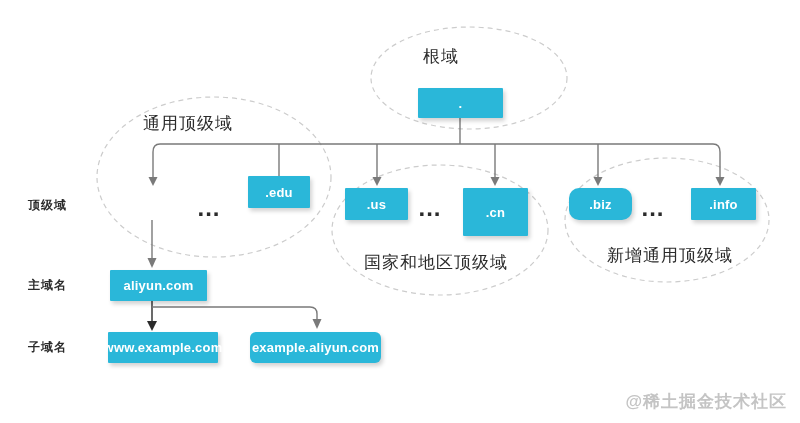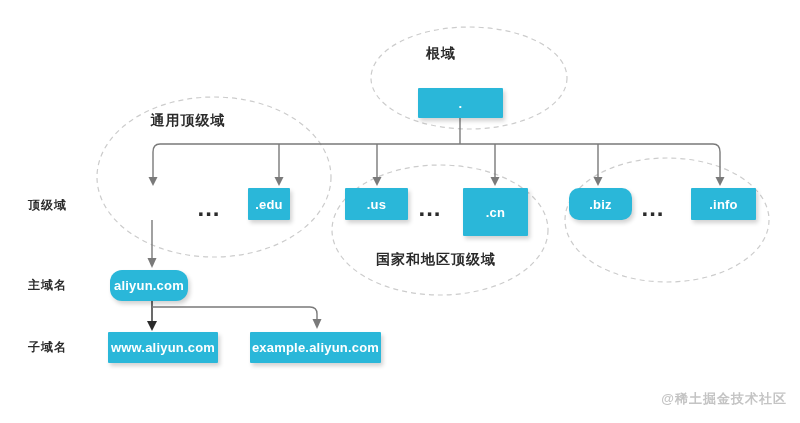--- a/index.html
+++ b/index.html
@@ -14,35 +14,35 @@
   .ah  { fill:var(--connector,#7a7a7a); }
   .ah-dark { fill:var(--connector-dark,#2f2f2f); }
   .node {
     position:absolute; display:flex; align-items:center; justify-content:center;
     background:var(--node-fill,#2ab7d9); color:var(--node-text,#ffffff);
     font-size:13px; font-weight:bold; letter-spacing:0.2px;
     box-shadow:2px 3px 4px rgba(0,0,0,0.18); border-radius:1px; white-space:nowrap;
   }
   .glabel {
     position:absolute; transform:translateX(-50%);
-    color:var(--label-text,#2b2b2b); font-size:14px; font-weight:700;
+    color:var(--label-text,#2b2b2b); font-size:17px; font-weight:400;
     letter-spacing:1px; white-space:nowrap;
   }
   .rlabel {
     position:absolute; color:var(--label-text,#2b2b2b);
     font-size:12px; font-weight:600; letter-spacing:1px; white-space:nowrap;
   }
   .dots {
     position:absolute; transform:translateX(-50%);
     color:var(--label-text,#2b2b2b); font-size:24px; font-weight:bold;
     letter-spacing:1px; line-height:20px; white-space:nowrap;
   }
   .watermark {
     position:absolute; right:13px; top:390px;
-    color:var(--watermark-text,#c4c4c4); font-size:13px; font-weight:600;
+    color:var(--watermark-text,#c4c4c4); font-size:17px; font-weight:600;
     letter-spacing:1px; white-space:nowrap;
   }
 </style>
 </head>
 <body>
 
 <div class="stage">
 
   <svg width="800" height="423" viewBox="0 0 800 423">
 
@@ -75,33 +75,34 @@
       <path class="ln-dark" d="M152,301 V322"></path>
       <polygon class="ah-dark" points="147,321 157,321 152,331"></polygon>
       <path class="ln" d="M152,307 H310 Q317,307 317,314 V320"></path>
       <polygon class="ah" points="312.5,319 321.5,319 317,329"></polygon>
     </g>
   </svg>
 
   <div class="glabel" style="left:441px; top:45px;">根域</div>
   <div class="glabel" style="left:188px; top:112px;">通用顶级域</div>
   <div class="glabel" style="left:436px; top:251px;">国家和地区顶级域</div>
+  <div class="glabel" style="left:670px; top:244px;">新增通用顶级域</div>
 
   <div class="rlabel" style="left:28px; top:197px;">顶级域</div>
   <div class="rlabel" style="left:28px; top:277px;">主域名</div>
   <div class="rlabel" style="left:28px; top:339px;">子域名</div>
 
   <div class="node" style="left:418px; top:88px;  width:85px;  height:30px;">.</div>
-  <div class="node" style="left:248px; top:188px; width:42px;  height:32px;">.edu</div>
+  <div class="node" style="left:248px; top:176px; width:62px;  height:32px;">.edu</div>
   <div class="node" style="left:345px; top:188px; width:63px;  height:32px;">.us</div>
   <div class="node" style="left:463px; top:188px; width:65px;  height:48px;">.cn</div>
   <div class="node" style="left:569px; top:188px; width:63px;  height:32px;border-radius:10px;">.biz</div>
   <div class="node" style="left:691px; top:188px; width:65px;  height:32px;">.info</div>
-  <div class="node" style="left:110px; top:270px; width:78px;  height:31px;border-radius:12px;">aliyun.com</div>
-  <div class="node" style="left:108px; top:332px; width:110px; height:31px;">www.aliyun.com</div>
-  <div class="node" style="left:250px; top:332px; width:131px; height:31px;">example.aliyun.com</div>
+  <div class="node" style="left:110px; top:270px; width:97px;  height:31px;">aliyun.com</div>
+  <div class="node" style="left:108px; top:332px; width:110px; height:31px;">www.example.com</div>
+  <div class="node" style="left:250px; top:332px; width:131px; height:31px;border-radius:6px;">example.aliyun.com</div>
 
   <div class="dots" style="left:209px; top:198px;">...</div>
   <div class="dots" style="left:430px; top:198px;">...</div>
   <div class="dots" style="left:653px; top:198px;">...</div>
 
   <div class="watermark">@稀土掘金技术社区</div>
 </div>
 
 </body></html>

